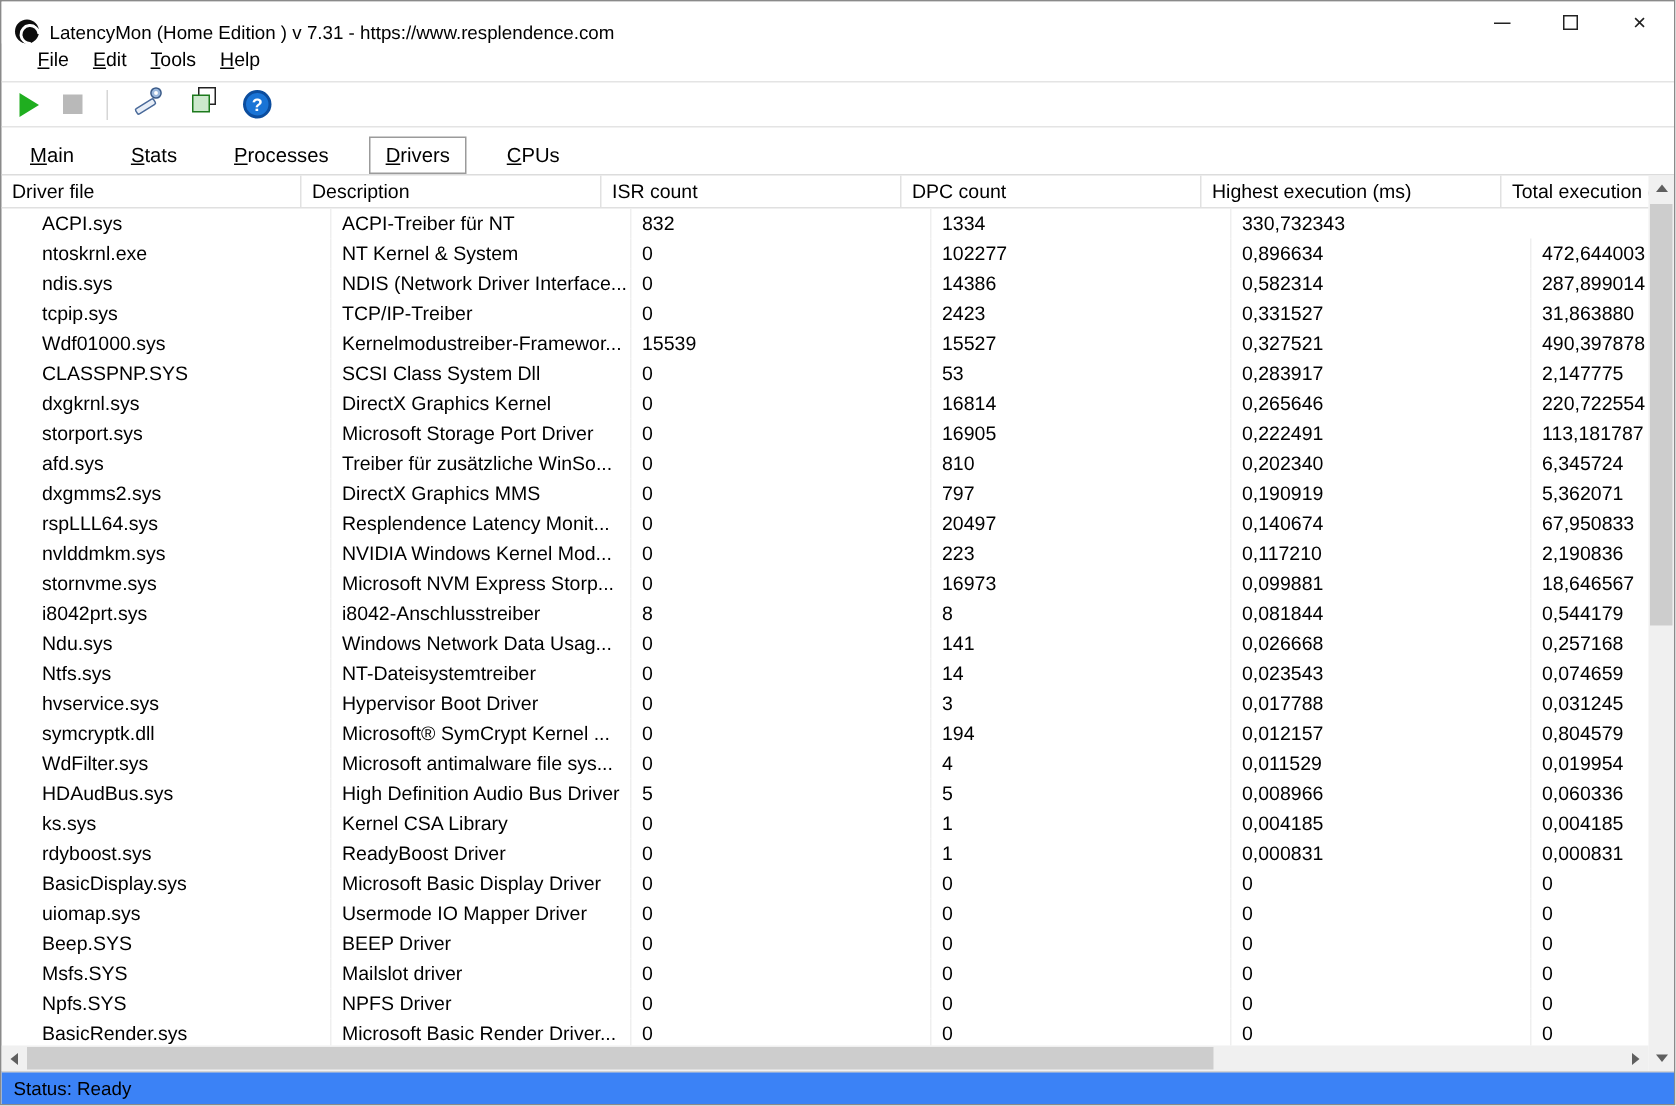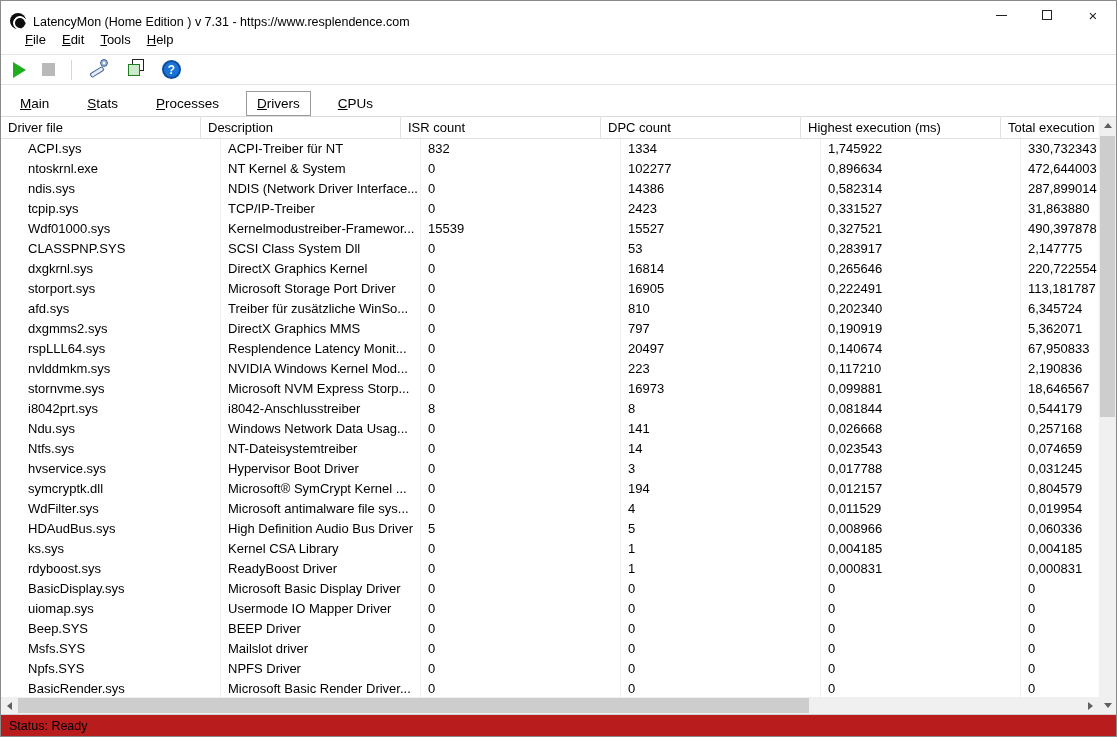--- a/index.html
+++ b/index.html
@@ -52,21 +52,21 @@
   .arrow.up { top:0; } .arrow.down { bottom:0; }
   .tri-up { width:0; height:0; border-left:4px solid transparent; border-right:4px solid transparent; border-bottom:5px solid #5f5f5f; }
   .tri-down { width:0; height:0; border-left:4px solid transparent; border-right:4px solid transparent; border-top:5px solid #5f5f5f; }
   .hscroll { height:17px; flex:0 0 auto; background:#f0f0f0; display:flex; align-items:center; position:relative; }
   .harrow { width:17px; height:17px; flex:0 0 auto; display:flex; align-items:center; justify-content:center; }
   .tri-left { width:0; height:0; border-top:4px solid transparent; border-bottom:4px solid transparent; border-right:5px solid #5f5f5f; }
   .tri-right { width:0; height:0; border-top:4px solid transparent; border-bottom:4px solid transparent; border-left:5px solid #5f5f5f; }
   .hthumb { height:15px; width:72%; background:#cdcdcd; }
 
   
-  .statusbar { height:22px; flex:0 0 auto; border-top:1px solid #d2d2d2; background:#b91c1c; display:flex; align-items:center; padding-left:8px; font-size:12.5px; color:#000; }
+  .statusbar { height:22px; flex:0 0 auto; border-top:1px solid #d2d2d2; background:#3b82f6; display:flex; align-items:center; padding-left:8px; font-size:12.5px; color:#000; }
 </style>
 </head>
 <body>
 
 <div class="window">
 
   <div class="titlebar">
     <div class="app-icon"></div>
     <span class="title-text">LatencyMon  (Home Edition )  v 7.31 - https://www.resplendence.com</span>
     <div class="win-buttons">
@@ -134,21 +134,20 @@
           <div class="th c3">DPC count</div>
           <div class="th c4">Highest execution (ms)</div>
           <div class="th c5">Total execution (ms)</div>
         </div>
       <div class="tbody">
           <div class="tr">
             <div class="td c0">ACPI.sys</div>
             <div class="td c1">ACPI-Treiber für NT</div>
             <div class="td c2">832</div>
             <div class="td c3">1334</div>
-            <div class="td c4">1,745922</div>
             <div class="td c5">330,732343</div>
           </div>
           <div class="tr">
             <div class="td c0">ntoskrnl.exe</div>
             <div class="td c1">NT Kernel &amp; System</div>
             <div class="td c2">0</div>
             <div class="td c3">102277</div>
             <div class="td c4">0,896634</div>
             <div class="td c5">472,644003</div>
           </div>

